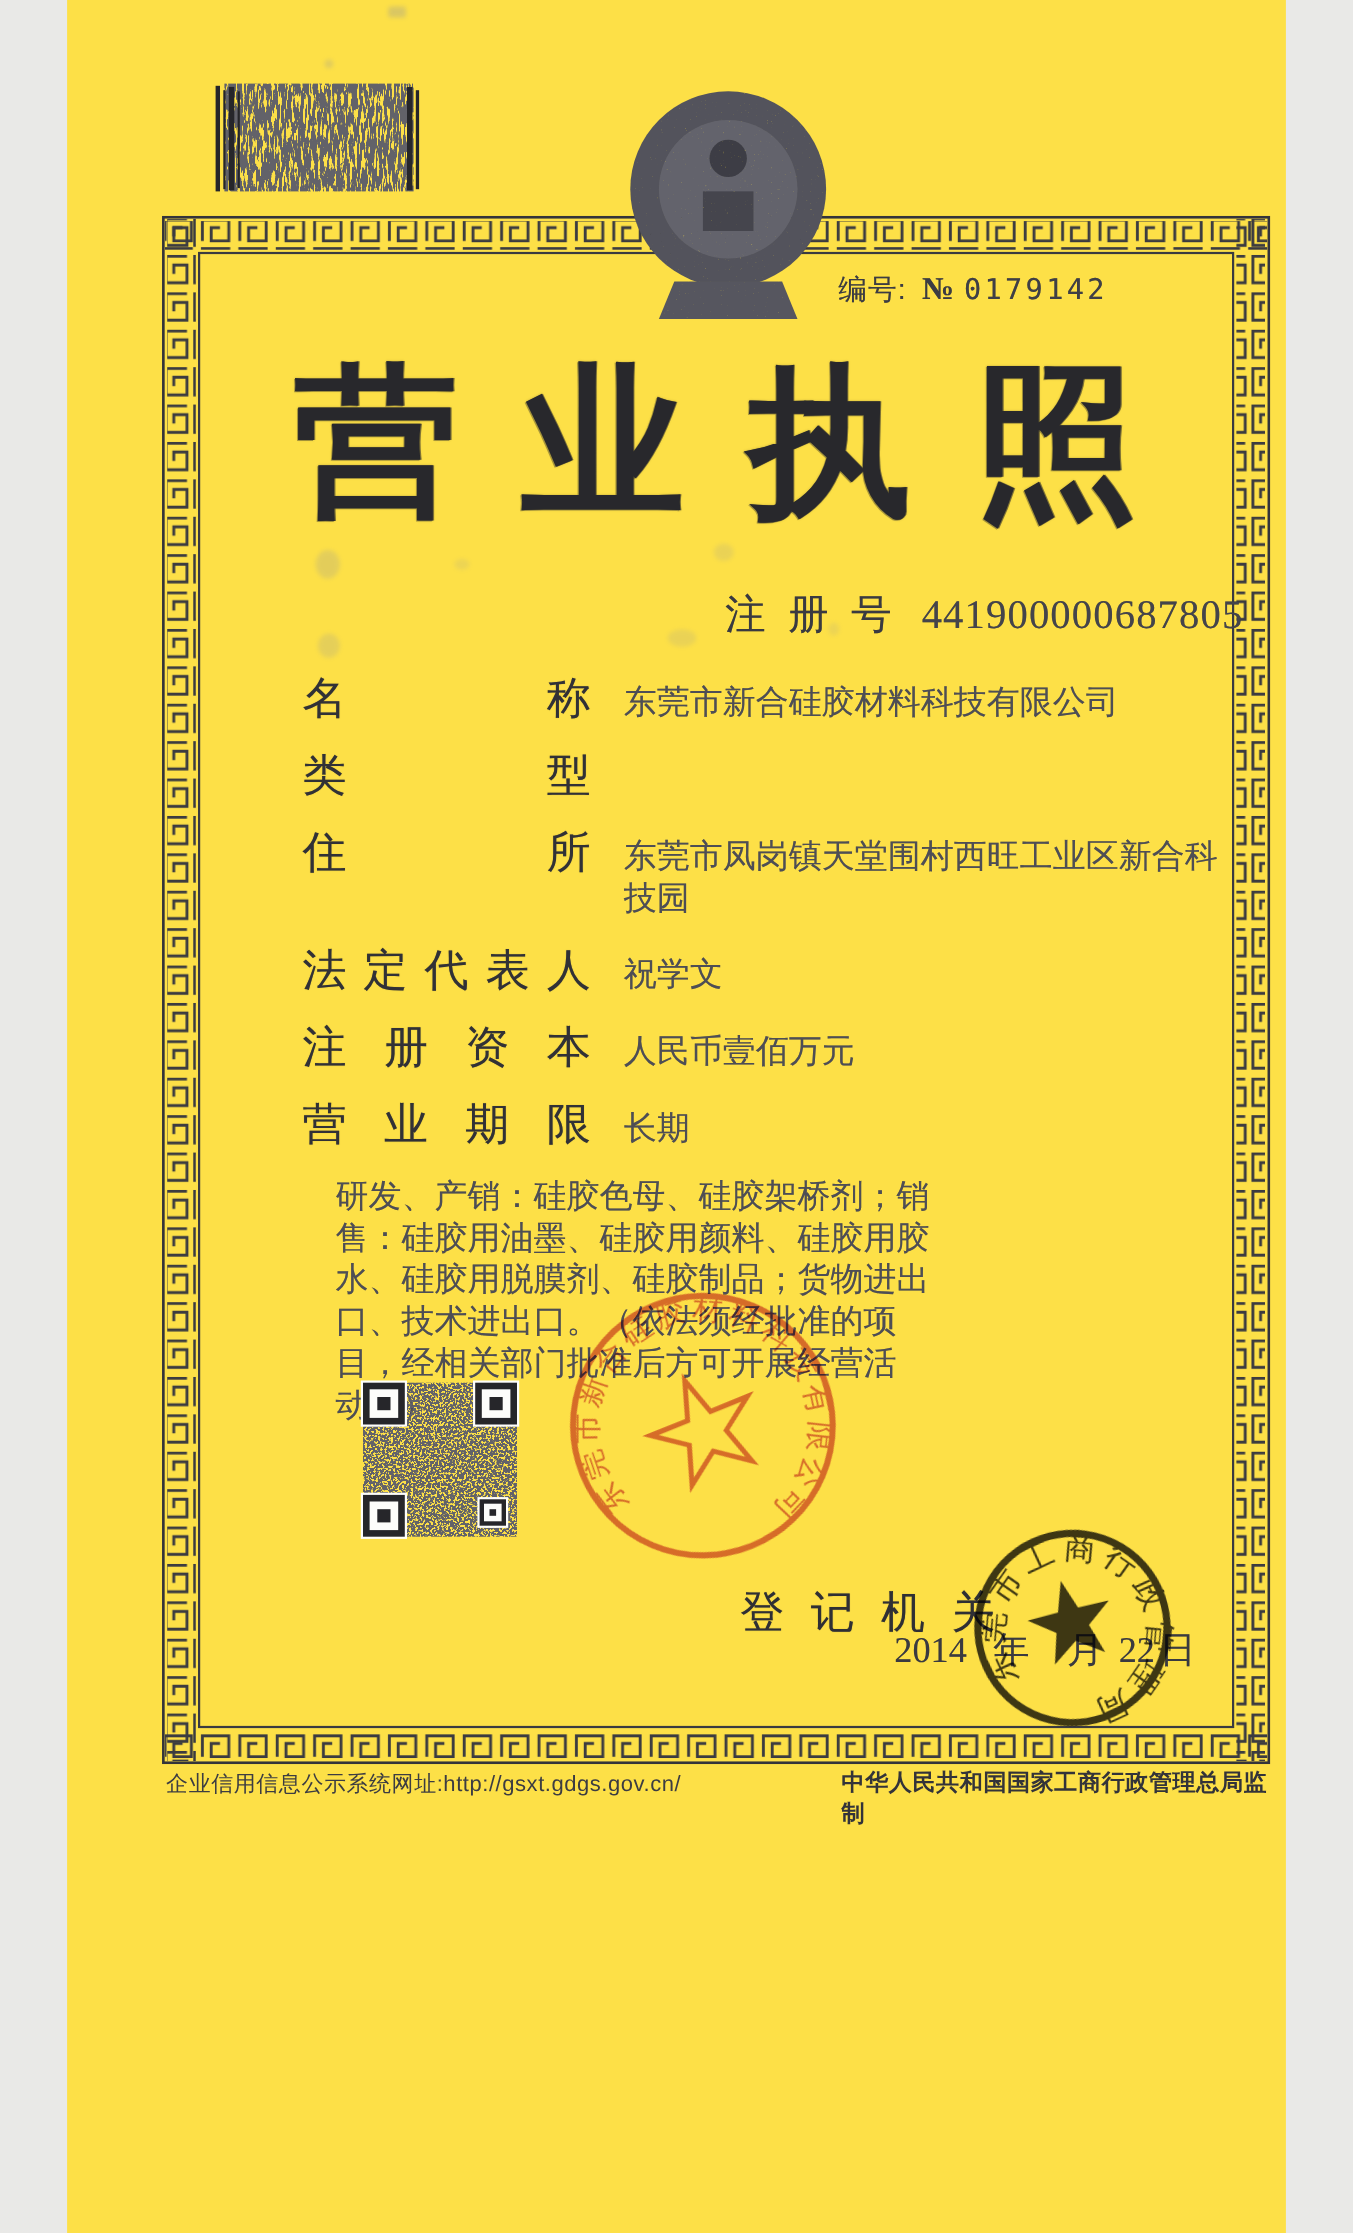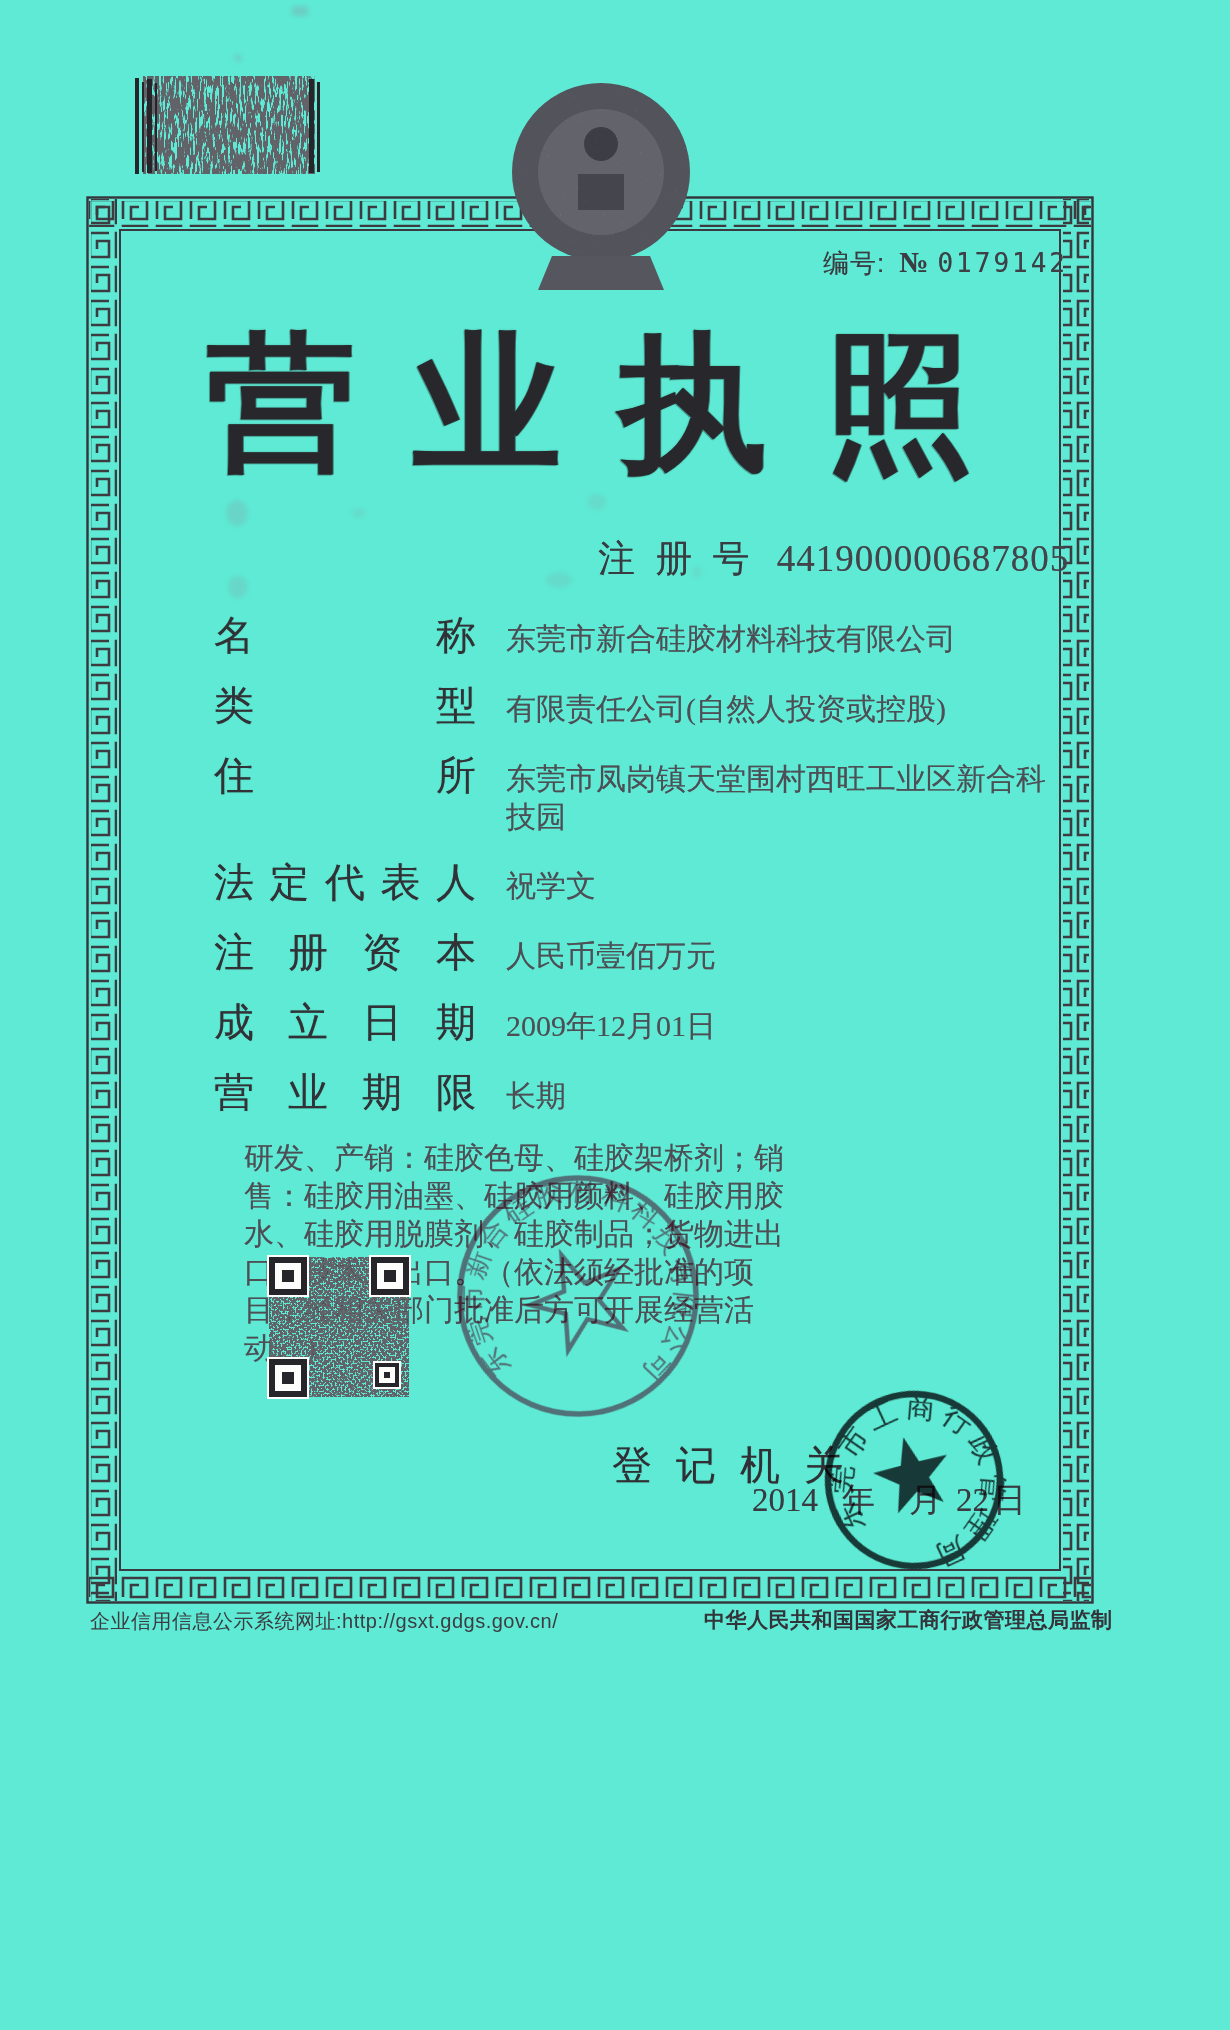--- a/index.html
+++ b/index.html
@@ -1,17 +1,17 @@
 <!DOCTYPE html>
 <html><head>
 <meta charset="utf-8">
 <style>
   html,body{margin:0;padding:0;}
   body{background:#e9e9e7;font-family:"Liberation Sans",sans-serif;}
-  .page{position:relative;width:1230px;height:2030px;background:#5eead4;margin:0 auto;overflow:hidden;}
+  .page{position:relative;width:1108px;height:2030px;background:#fde047;margin:0 auto;overflow:hidden;}
 
   
   .barcode{position:absolute;left:133px;top:70px;width:192px;height:110px;filter:blur(.4px);}
   .emblem{position:absolute;left:502px;top:76px;width:198px;height:226px;z-index:3;filter:blur(.6px);}
 
   
   .frame{position:absolute;left:86px;top:196px;width:1008px;height:1408px;z-index:1;}
 
   .content{position:absolute;inset:0;z-index:2;}
 
@@ -139,37 +139,32 @@
       <span class="rnum">441900000687805</span>
     </div>
 
     <div class="fields">
       <div class="frow">
         <div class="flabel">名称</div>
         <div class="fvalue">东莞市新合硅胶材料科技有限公司</div>
       </div>
       <div class="frow">
         <div class="flabel">类型</div>
-        <div class="fvalue">有限责任公司(自然人投资或控股)</div>
       </div>
       <div class="frow">
         <div class="flabel">住所</div>
         <div class="fvalue">东莞市凤岗镇天堂围村西旺工业区新合科技园</div>
       </div>
       <div class="frow">
         <div class="flabel">法定代表人</div>
         <div class="fvalue">祝学文</div>
       </div>
       <div class="frow">
         <div class="flabel">注册资本</div>
         <div class="fvalue">人民币壹佰万元</div>
-      </div>
-      <div class="frow">
-        <div class="flabel">成立日期</div>
-        <div class="fvalue">2009年12月01日</div>
       </div>
       <div class="frow">
         <div class="flabel">营业期限</div>
         <div class="fvalue">长期</div>
       </div>
       <div class="frow">
         <div class="fvalue">研发、产销：硅胶色母、硅胶架桥剂；销售：硅胶用油墨、硅胶用颜料、硅胶用胶水、硅胶用脱膜剂、硅胶制品；货物进出口、技术进出口。（依法须经批准的项目，经相关部门批准后方可开展经营活动。）</div>
       </div>
     </div>
 

